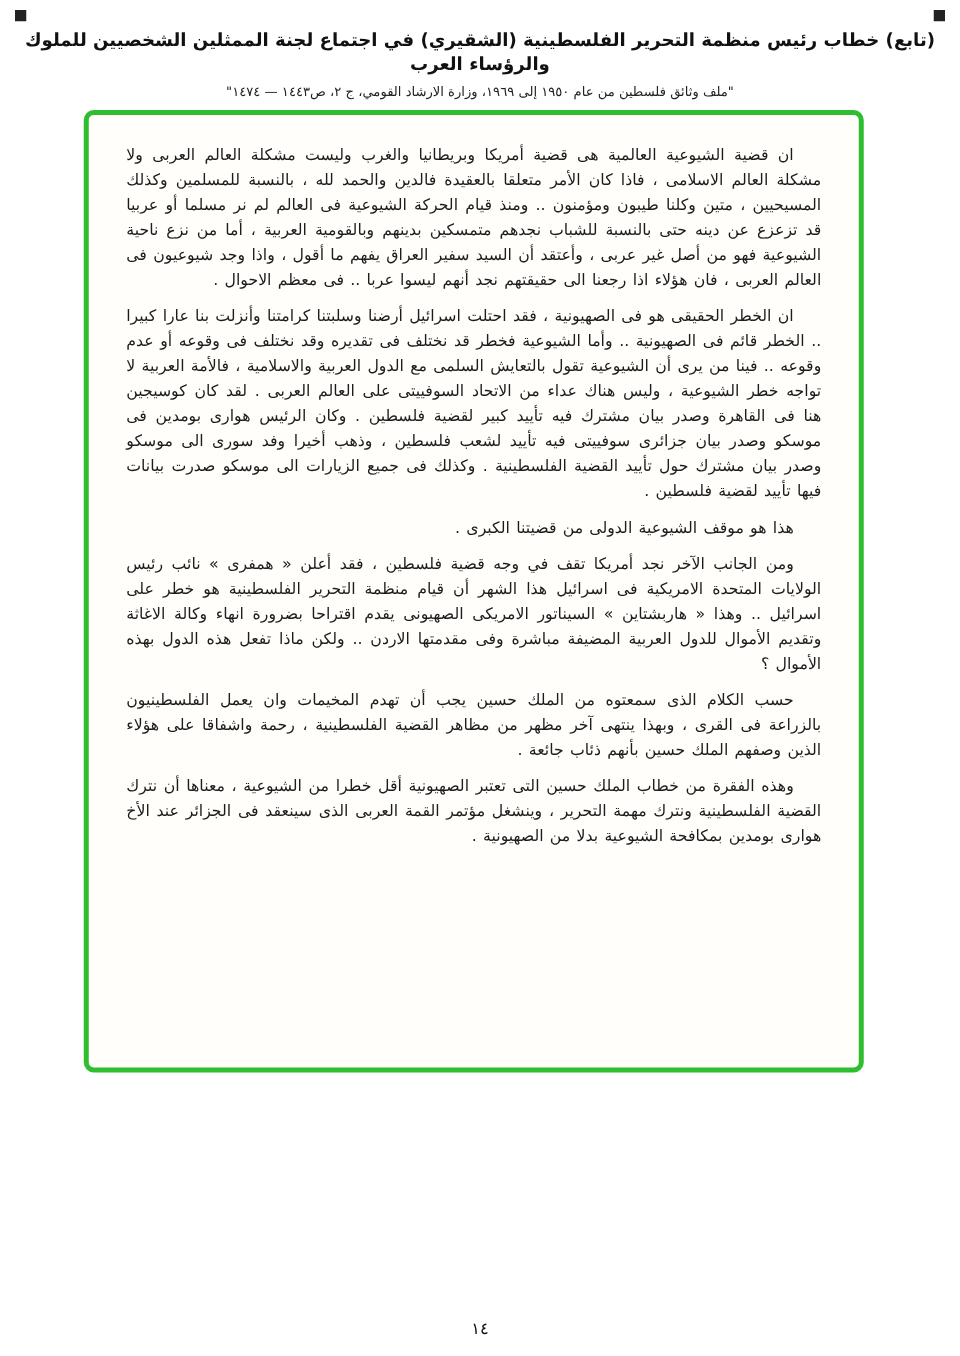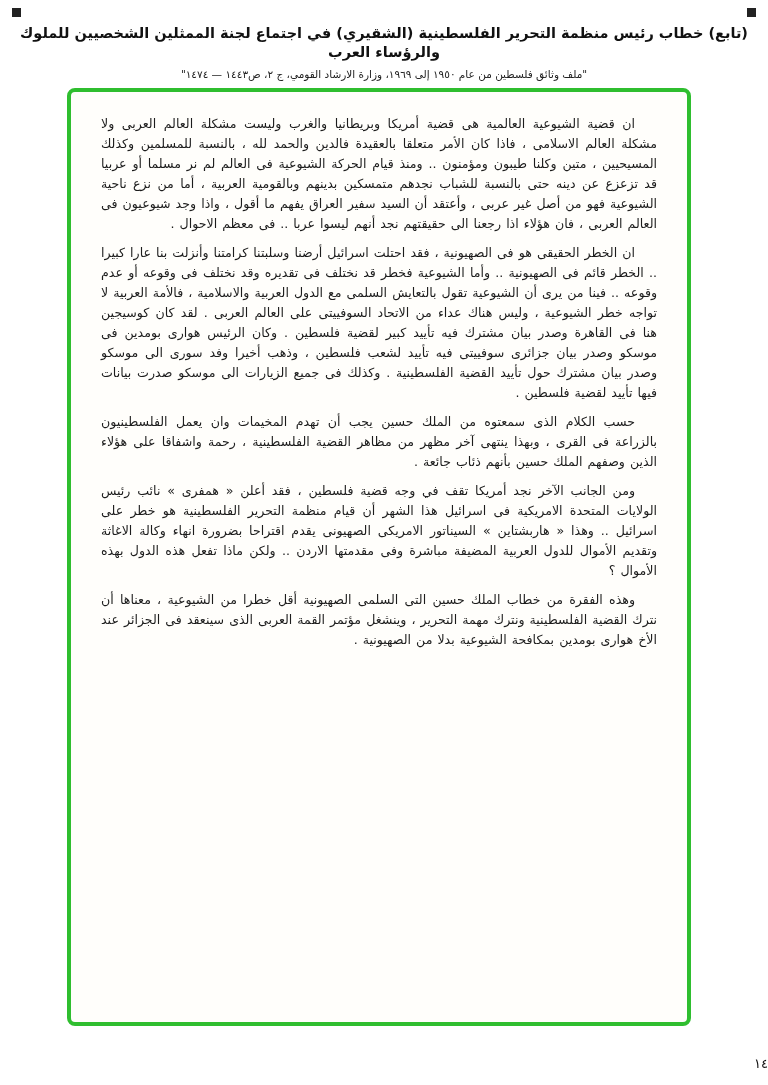--- a/index.html
+++ b/index.html
@@ -46,21 +46,21 @@
     font-size: 10.5px;
     color: #222222;
     direction: rtl;
   }
 
   .scan-frame {
     position: absolute;
     left: 67px;
     top: 88px;
     width: 624px;
-    height: 938px;
+    height: 770px;
     border: 4px solid #2fbe2f;
     border-radius: 8px;
     background: #fffefb;
     box-sizing: border-box;
     padding: 22px 30px 18px 30px;
     overflow: hidden;
   }
   .scan-body {
     direction: rtl;
     text-align: justify;
@@ -72,20 +72,21 @@
     margin: 0 0 9px 0;
     text-indent: 22px;
     word-spacing: 1px;
   }
 
   .page-number {
     position: absolute;
     bottom: 14px;
     left: 0;
     width: 100%;
+    text-align: center;
     font-size: 13px;
     color: #111111;
     direction: rtl;
   }
 </style>
 </head>
 <body>
 
 <div class="page">
 
@@ -94,21 +95,22 @@
 
   <div class="doc-header">
     <div class="doc-title">(تابع) خطاب رئيس منظمة التحرير الفلسطينية (الشقيري) في اجتماع لجنة الممثلين الشخصيين للملوك والرؤساء العرب</div>
     <div class="doc-source">"ملف وثائق فلسطين من عام ١٩٥٠ إلى ١٩٦٩، وزارة الارشاد القومي، ج ٢، ص١٤٤٣ — ١٤٧٤"</div>
   </div>
 
   <div class="scan-frame">
     <div class="scan-body">
       <p>ان قضية الشيوعية العالمية هى قضية أمريكا وبريطانيا والغرب وليست مشكلة العالم العربى ولا مشكلة العالم الاسلامى ، فاذا كان الأمر متعلقا بالعقيدة فالدين والحمد لله ، بالنسبة للمسلمين وكذلك المسيحيين ، متين وكلنا طيبون ومؤمنون .. ومنذ قيام الحركة الشيوعية فى العالم لم نر مسلما أو عربيا قد تزعزع عن دينه حتى بالنسبة للشباب نجدهم متمسكين بدينهم وبالقومية العربية ، أما من نزع ناحية الشيوعية فهو من أصل غير عربى ، وأعتقد أن السيد سفير العراق يفهم ما أقول ، واذا وجد شيوعيون فى العالم العربى ، فان هؤلاء اذا رجعنا الى حقيقتهم نجد أنهم ليسوا عربا .. فى معظم الاحوال .</p>
       <p>ان الخطر الحقيقى هو فى الصهيونية ، فقد احتلت اسرائيل أرضنا وسلبتنا كرامتنا وأنزلت بنا عارا كبيرا .. الخطر قائم فى الصهيونية .. وأما الشيوعية فخطر قد نختلف فى تقديره وقد نختلف فى وقوعه أو عدم وقوعه .. فينا من يرى أن الشيوعية تقول بالتعايش السلمى مع الدول العربية والاسلامية ، فالأمة العربية لا تواجه خطر الشيوعية ، وليس هناك عداء من الاتحاد السوفييتى على العالم العربى . لقد كان كوسيجين هنا فى القاهرة وصدر بيان مشترك فيه تأييد كبير لقضية فلسطين . وكان الرئيس هوارى بومدين فى موسكو وصدر بيان جزائرى سوفييتى فيه تأييد لشعب فلسطين ، وذهب أخيرا وفد سورى الى موسكو وصدر بيان مشترك حول تأييد القضية الفلسطينية . وكذلك فى جميع الزيارات الى موسكو صدرت بيانات فيها تأييد لقضية فلسطين .</p>
+      <p>هذا هو موقف الشيوعية الدولى من قضيتنا الكبرى .</p>
+      <p>ومن الجانب الآخر نجد أمريكا تقف في وجه قضية فلسطين ، فقد أعلن « همفرى » نائب رئيس الولايات المتحدة الامريكية فى اسرائيل هذا الشهر أن قيام منظمة التحرير الفلسطينية هو خطر على اسرائيل .. وهذا « هاربشتاين » السيناتور الامريكى الصهيونى يقدم اقتراحا بضرورة انهاء وكالة الاغاثة وتقديم الأموال للدول العربية المضيفة مباشرة وفى مقدمتها الاردن .. ولكن ماذا تفعل هذه الدول بهذه الأموال ؟</p>
       <p>حسب الكلام الذى سمعتوه من الملك حسين يجب أن تهدم المخيمات وان يعمل الفلسطينيون بالزراعة فى القرى ، وبهذا ينتهى آخر مظهر من مظاهر القضية الفلسطينية ، رحمة واشفاقا على هؤلاء الذين وصفهم الملك حسين بأنهم ذئاب جائعة .</p>
-      <p>ومن الجانب الآخر نجد أمريكا تقف في وجه قضية فلسطين ، فقد أعلن « همفرى » نائب رئيس الولايات المتحدة الامريكية فى اسرائيل هذا الشهر أن قيام منظمة التحرير الفلسطينية هو خطر على اسرائيل .. وهذا « هاربشتاين » السيناتور الامريكى الصهيونى يقدم اقتراحا بضرورة انهاء وكالة الاغاثة وتقديم الأموال للدول العربية المضيفة مباشرة وفى مقدمتها الاردن .. ولكن ماذا تفعل هذه الدول بهذه الأموال ؟</p>
-      <p>وهذه الفقرة من خطاب الملك حسين التى السلمى الصهيونية أقل خطرا من الشيوعية ، معناها أن نترك القضية الفلسطينية ونترك مهمة التحرير ، وينشغل مؤتمر القمة العربى الذى سينعقد فى الجزائر عند الأخ هوارى بومدين بمكافحة الشيوعية بدلا من الصهيونية .</p>
+      <p>وهذه الفقرة من خطاب الملك حسين التى تعتبر الصهيونية أقل خطرا من الشيوعية ، معناها أن نترك القضية الفلسطينية ونترك مهمة التحرير ، وينشغل مؤتمر القمة العربى الذى سينعقد فى الجزائر عند الأخ هوارى بومدين بمكافحة الشيوعية بدلا من الصهيونية .</p>
     </div>
   </div>
 
   <div class="page-number">١٤</div>
 
 </div>
 
 </body></html>

